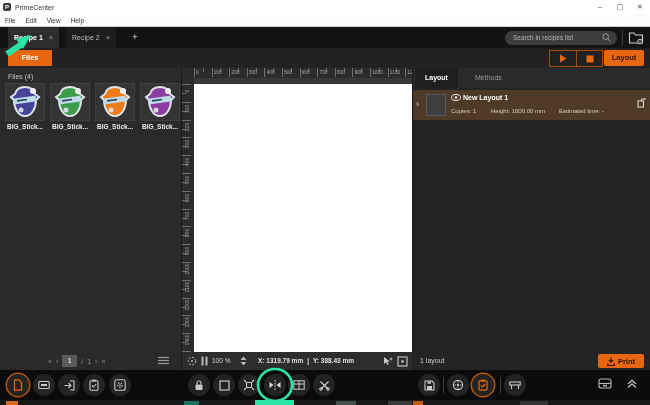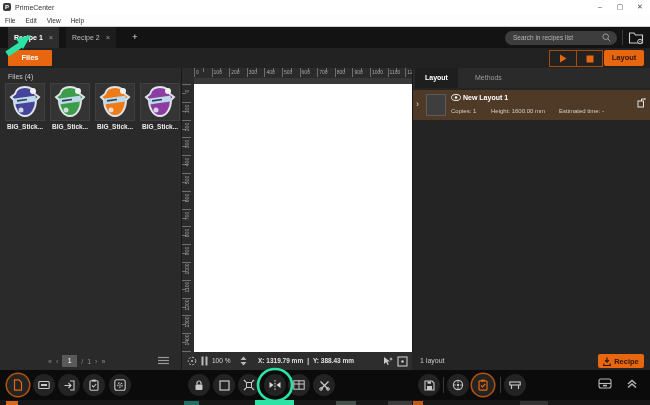--- a/index.html
+++ b/index.html
@@ -380,21 +380,21 @@
         <circle cx="5.5" cy="5.5" r="1.1" fill="#5d5d5d"></circle>
       </svg>
     </div>
     <div class="bs-right">
       <div class="layout-count">1 layout</div>
       <div class="print-btn">
         <svg width="8" height="9" viewBox="0 0 8 9">
           <path d="M4 0.5 V5 M2 3.2 L4 5.2 L6 3.2" fill="none" stroke="#2e1606" stroke-width="1.2"></path>
           <path d="M0.8 6.5 v2 h6.4 v-2" fill="none" stroke="#2e1606" stroke-width="1.2"></path>
         </svg>
-        <span>Recipe</span>
+        <span>Print</span>
       </div>
     </div>
   </div>
 
   <div class="bottom-toolbar">
 
     <div class="cbtn active" style="left:7px;">
       <svg width="10" height="12" viewBox="0 0 10 12">
         <path d="M1.5 0.8 h4.5 l2.5 2.7 v7.7 h-7 z" fill="none" stroke="#e8660f" stroke-width="1.2"></path>
       </svg>

